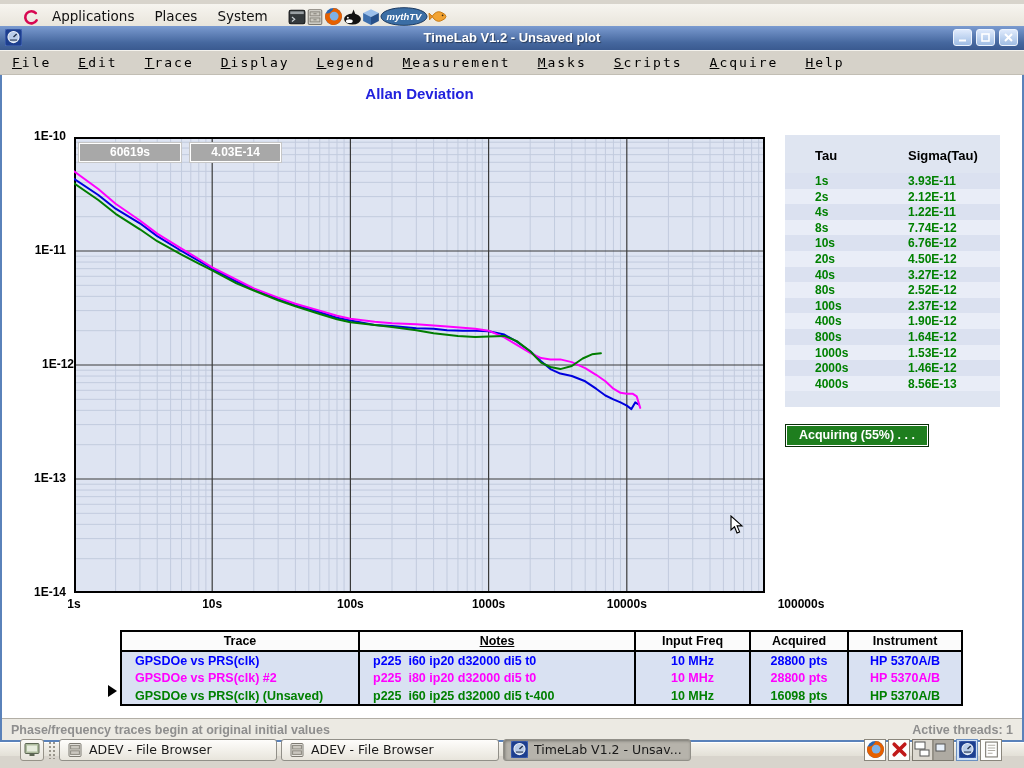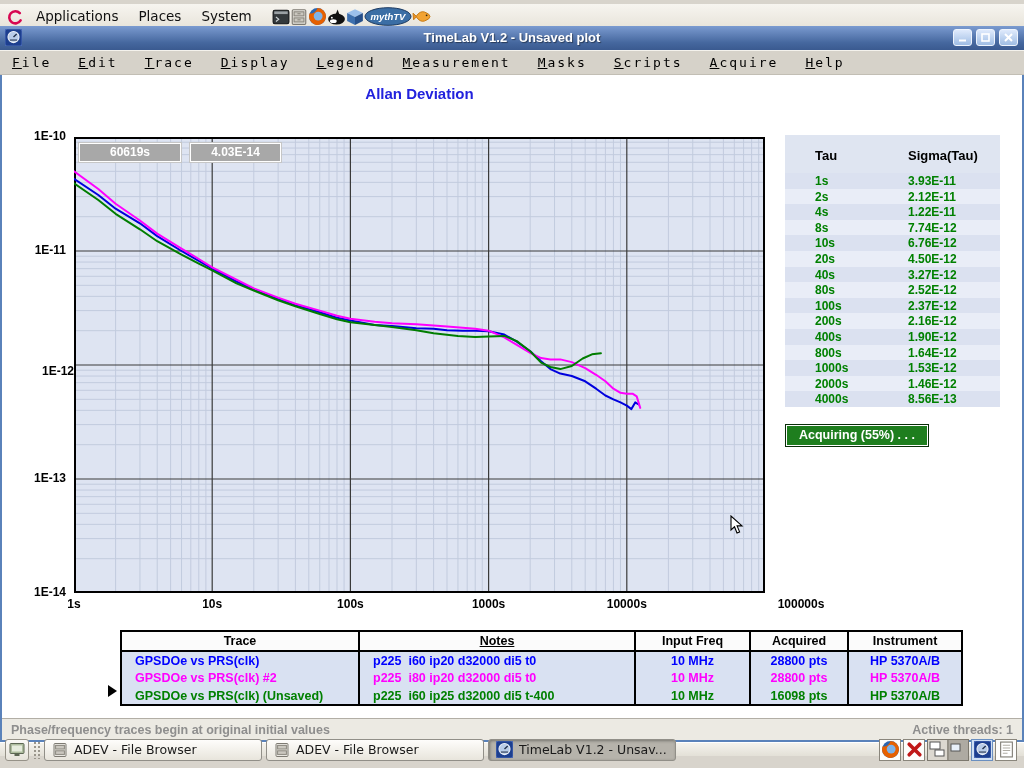--- a/index.html
+++ b/index.html
@@ -3,21 +3,21 @@
 <meta charset="utf-8">
 <style>
   * { margin:0; padding:0; box-sizing:border-box; }
   html,body { background:#555; }
   #desktop { position:relative; width:1024px; height:768px; overflow:hidden;
              background:#d8d4cc; font-family:"DejaVu Sans",sans-serif; }
 
   
   #top-panel { position:absolute; top:4px; left:0; width:1024px; height:26px;
     background:linear-gradient(#f7f5f0,#e7e3d9); border-bottom:1px solid #aeaaa0;
-    display:flex; align-items:center; padding:0 6px; gap:2px; }
+    display:flex; align-items:center; padding:0 22px; gap:2px; }
   .panel-menu { font-size:13.5px; color:#101010; padding:0 10px; line-height:25px; }
   #panel-launchers { display:flex; align-items:center; margin-left:8px; }
   #panel-right { margin-left:auto; display:flex; align-items:center; gap:7px;margin-top:44px; }
   .handle { width:7px; height:18px;
     background-image:radial-gradient(#9a968c 1px, transparent 1.2px);
     background-size:4px 4px; }
   #panel-temp, #panel-clock { font-size:13.5px; color:#101010; white-space:pre; }
   .picon { display:inline-flex; align-items:center; }
 
   
@@ -85,21 +85,21 @@
 
   
   #statusbar { position:absolute; top:718px; left:2px; width:1020px; height:22px;
     background:#eceae3; border-top:1px solid #b2aea5; display:flex; align-items:center;
     padding:0 9px; font:bold 12.5px "Liberation Sans",sans-serif; color:#8e8e8e; }
   #status-right { margin-left:auto; }
 
   
   #taskbar { position:absolute; top:742px; left:0; width:1024px; height:14px;
     background:linear-gradient(#f5f3ed,#e3e0d7); border-top:1px solid #fff;
-    display:flex; align-items:center; padding:0 5px; gap:4px; }
+    display:flex; align-items:center; padding:0 20px; gap:4px; }
   #show-desktop { width:24px; height:22px; border:1px solid #969288; border-radius:3px;
     background:linear-gradient(#fbfaf7,#e6e3da); display:flex; align-items:center;
     justify-content:center; }
   .task-btn { height:22px; width:218px; border:1px solid #918f88; border-radius:3px;
     background:linear-gradient(#fefdfb,#e8e5dc); display:flex; align-items:center;
     gap:6px; padding:0 7px; font-size:12.5px; color:#1a1a1a; }
   .task-btn span { white-space:nowrap; overflow:hidden; }
   .task-btn.active { width:188px; background:#b6b3ab;
     box-shadow:inset 1px 1px 3px rgba(0,0,0,.35); }
   #task-tray { margin-left:auto; display:flex; align-items:center; gap:2px; margin-right:2px; }
@@ -255,21 +255,21 @@
       <span class="menu-item"><u>M</u>asks</span>
       <span class="menu-item"><u>S</u>cripts</span>
       <span class="menu-item"><u>A</u>cquire</span>
       <span class="menu-item"><u>H</u>elp</span>
     </div>
 
   <div id="plot-title">Allan Deviation</div>
   <div id="axis-labels">
       <div class="tick ytick" style="left: 6px; top: 129px;">1E-10</div>
       <div class="tick ytick" style="left: 6px; top: 243px;">1E-11</div>
-      <div class="tick ytick" style="left: 14px; top: 357px; margin-top: 7px;">1E-12</div>
+      <div class="tick ytick" style="left: 14px; top: 357px;">1E-12</div>
       <div class="tick ytick" style="left: 6px; top: 471px;">1E-13</div>
       <div class="tick ytick" style="left: 6px; top: 585px;">1E-14</div>
       <div class="tick xtick" style="left: 32px; top: 597px;">1s</div>
       <div class="tick xtick" style="left: 170.2px; top: 597px;">10s</div>
       <div class="tick xtick" style="left: 308.4px; top: 597px;">100s</div>
       <div class="tick xtick" style="left: 446.6px; top: 597px;">1000s</div>
       <div class="tick xtick" style="left: 584.8px; top: 597px;">10000s</div>
       <div class="tick xtick" style="left: 759px; top: 597px;">100000s</div>
     </div>
   <div id="plot-area">
@@ -399,24 +399,20 @@
         </div>
         <div class="tau-row">
           <span class="tau-c0">80s</span>
           <span class="tau-c1">2.52E-12</span>
         </div>
         <div class="tau-row">
           <span class="tau-c0">100s</span>
           <span class="tau-c1">2.37E-12</span>
         </div>
         <div class="tau-row">
-          <span class="tau-c0">200s</span>
-          <span class="tau-c1">2.16E-12</span>
-        </div>
-        <div class="tau-row">
           <span class="tau-c0">400s</span>
           <span class="tau-c1">1.90E-12</span>
         </div>
         <div class="tau-row">
           <span class="tau-c0">800s</span>
           <span class="tau-c1">1.64E-12</span>
         </div>
         <div class="tau-row">
           <span class="tau-c0">1000s</span>
           <span class="tau-c1">1.53E-12</span>

